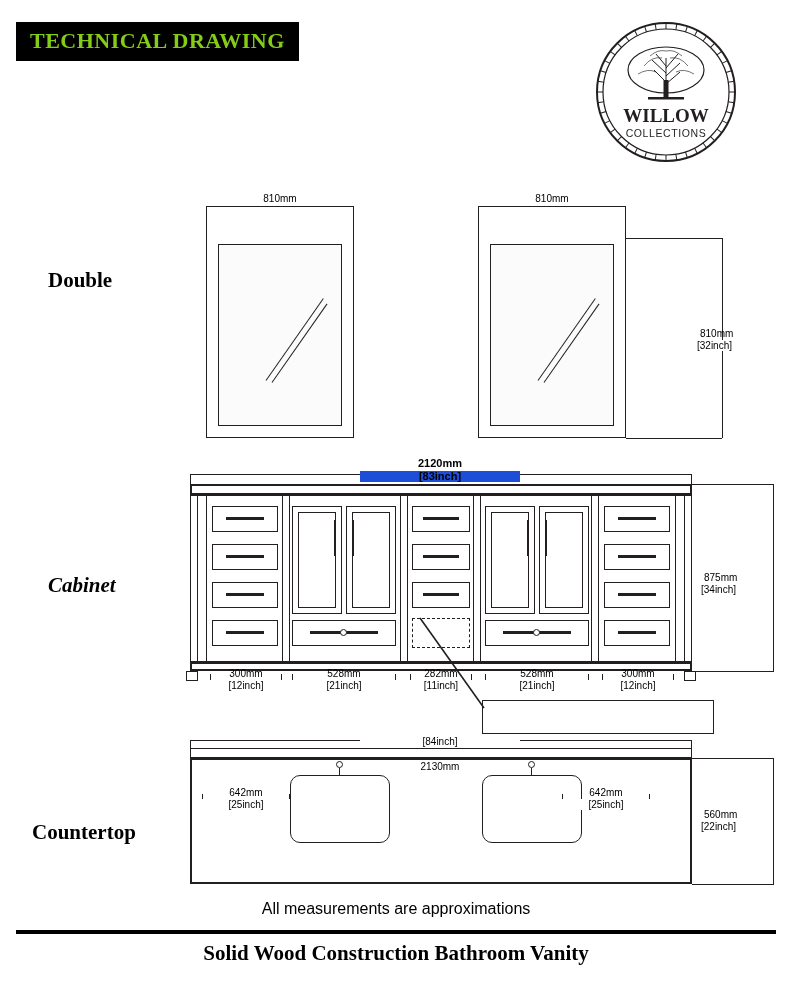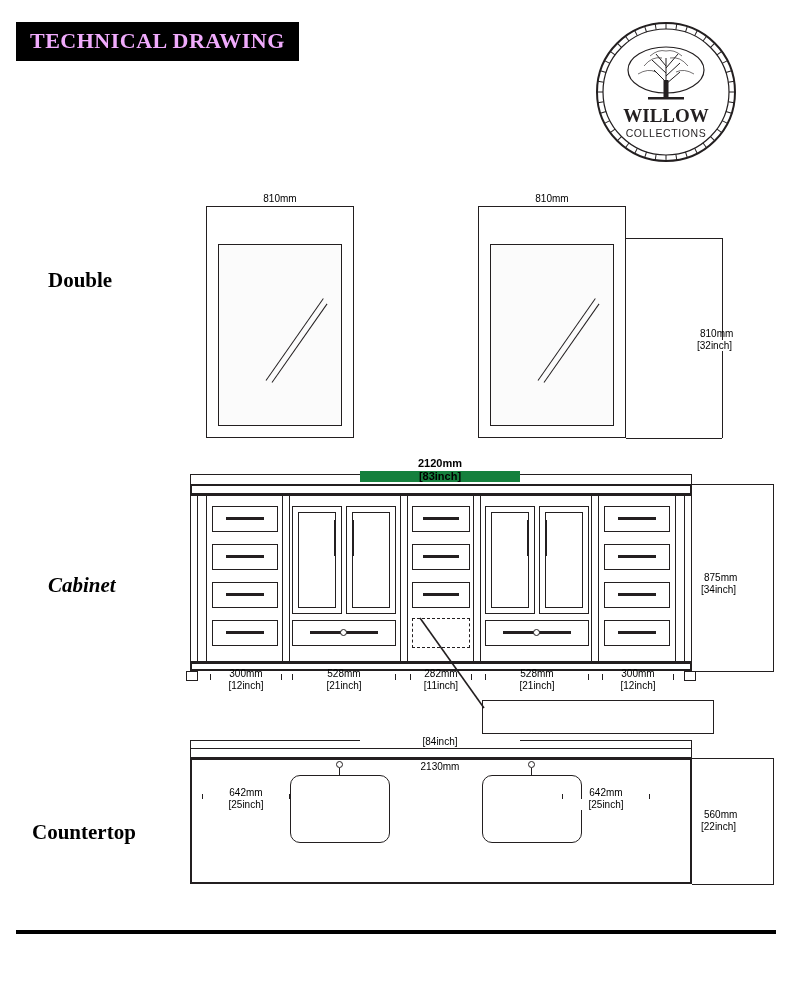--- a/index.html
+++ b/index.html
@@ -9,21 +9,21 @@
     font-family:"Liberation Sans", sans-serif;
     color:#000;
     position:relative;
     overflow:hidden;
   }
   .page{position:absolute;inset:0;}
 
   
   .title-bar{
     position:absolute;left:16px;top:22px;
-    background:#000;color:#f0abfc;
+    background:#000;color:#84cc16;
     font-family:"Liberation Serif", serif;
     font-weight:bold;font-size:22px;letter-spacing:.5px;
     padding:6px 14px 7px 14px;
   }
   .logo{
     position:absolute;left:592px;top:18px;width:148px;height:148px;
   }
   .logo svg{display:block;}
 
   
@@ -204,21 +204,21 @@
   <div class="ln hl" style="left:626px;top:238px;width:96px;"></div>
   <div class="ln hl" style="left:626px;top:438px;width:96px;"></div>
   <div class="ln vl" style="left:722px;top:238px;height:200px;"></div>
   <div class="dimv" style="left:700px;top:328px;">810mm</div>
   <div class="dimv" style="left:697px;top:340px;background:#fff;">[32inch]</div>
 
   <div class="ln hl" style="left:190px;top:474px;width:502px;"></div>
   <div class="tick" style="left:190px;top:474px;height:14px;"></div>
   <div class="tick" style="left:691px;top:474px;height:14px;"></div>
   <div class="dim" style="left:360px;top:458px;width:160px;font-weight:bold;font-size:11px;">2120mm</div>
-  <div class="dim" style="left:360px;top:471px;width:160px;background:#15803d;font-weight:bold;font-size:11px;">[83inch]</div>
+  <div class="dim" style="left:360px;top:471px;width:160px;background:#1d4ed8;font-weight:bold;font-size:11px;">[83inch]</div>
 
   <div class="box2" style="left:190px;top:484px;width:502px;height:11px;"></div>
   <div class="box" style="left:190px;top:495px;width:502px;height:167px;"></div>
   <div class="box2" style="left:190px;top:662px;width:502px;height:9px;"></div>
 
   <div class="box" style="left:186px;top:671px;width:12px;height:10px;"></div>
   <div class="box" style="left:684px;top:671px;width:12px;height:10px;"></div>
 
   <div class="box" style="left:197px;top:495px;width:10px;height:167px;"></div>
   <div class="box" style="left:675px;top:495px;width:10px;height:167px;"></div>
@@ -343,15 +343,17 @@
   <div class="tick" style="left:649px;top:794px;height:12px;"></div>
   <div class="dim" style="left:562px;top:787px;width:88px;">642mm</div>
   <div class="dim" style="left:562px;top:799px;width:88px;background:#fff;">[25inch]</div>
 
   <div class="ln hl" style="left:692px;top:758px;width:82px;"></div>
   <div class="ln hl" style="left:692px;top:884px;width:82px;"></div>
   <div class="ln vl" style="left:773px;top:758px;height:126px;"></div>
   <div class="dimv" style="left:704px;top:809px;">560mm</div>
   <div class="dimv" style="left:701px;top:821px;background:#fff;">[22inch]</div>
 
+  <div class="approx">All measurements are approximations</div>
   <div class="rule"></div>
+  <div class="footer-title">Solid Wood Construction Bathroom Vanity</div>
 
 </div>
 
 </body></html>

